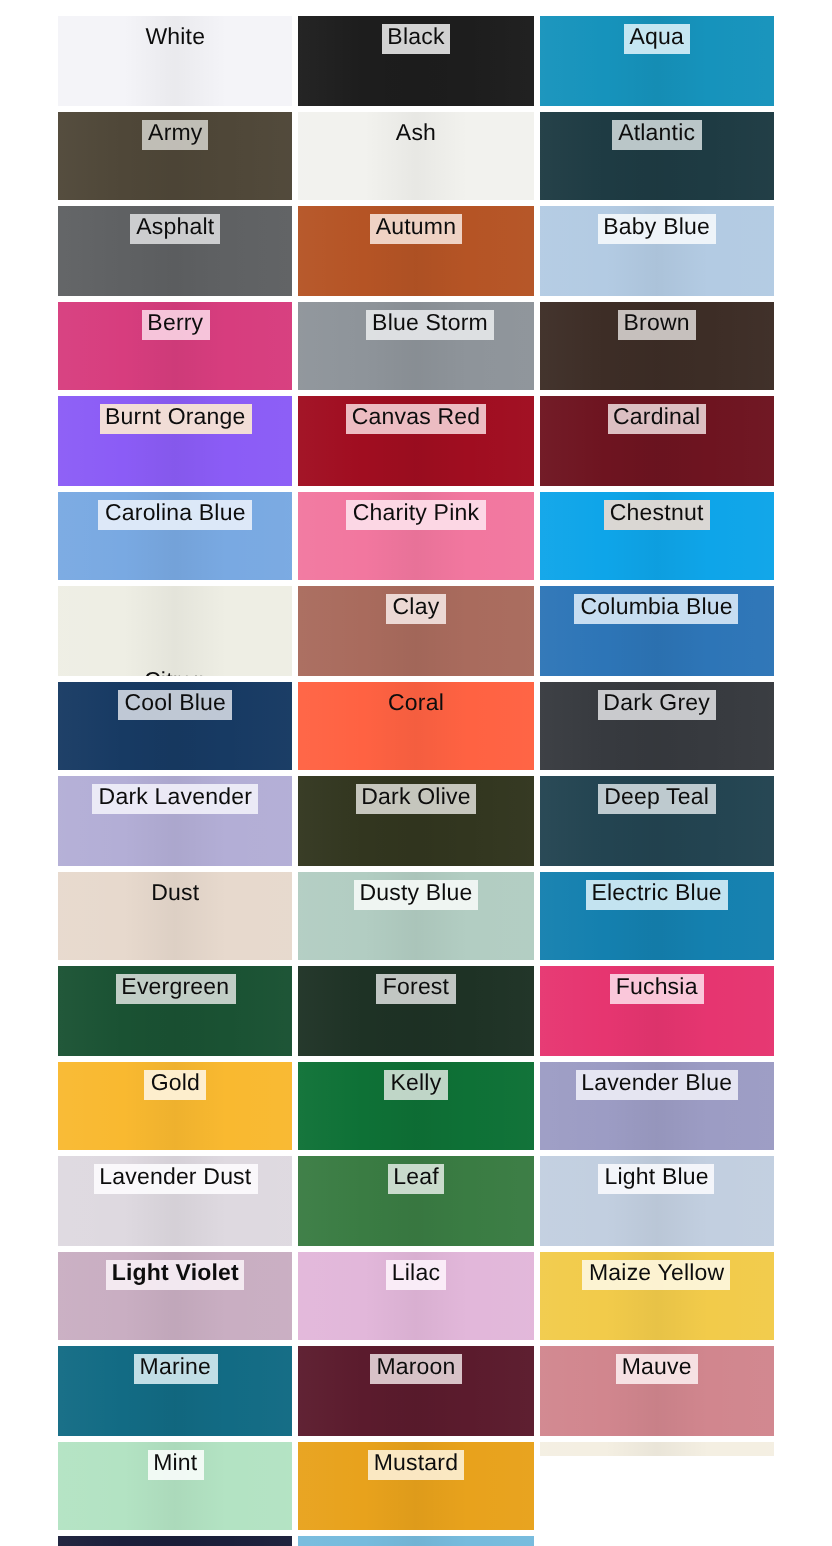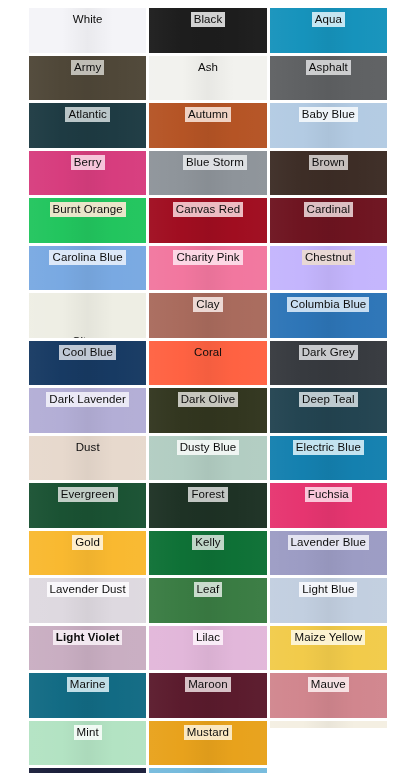--- a/index.html
+++ b/index.html
@@ -79,57 +79,57 @@
       </div>
       <div class="swatch-cell" style="background-color: rgb(22, 147, 188);">
         <span class="swatch-label" style="background-color: rgba(213, 238, 246, 0.92);">Aqua</span>
       </div>
       <div class="swatch-cell" style="background-color: rgb(79, 71, 56);">
         <span class="swatch-label" style="background-color: rgba(205, 203, 196, 0.9);">Army</span>
       </div>
       <div class="swatch-cell" style="background-color: rgb(242, 242, 238);">
         <span class="swatch-label" style="background-color: rgba(255, 255, 255, 0);">Ash</span>
       </div>
+      <div class="swatch-cell" style="background-color: rgb(30, 59, 67);">
+        <span class="swatch-label" style="background-color: rgba(200, 210, 212, 0.92);">Atlantic</span>
+      </div>
       <div class="swatch-cell" style="background-color: rgb(95, 97, 99);">
         <span class="swatch-label" style="background-color: rgba(214, 215, 216, 0.92);">Asphalt</span>
       </div>
-      <div class="swatch-cell" style="background-color: rgb(30, 59, 67);">
-        <span class="swatch-label" style="background-color: rgba(200, 210, 212, 0.92);">Atlantic</span>
-      </div>
       <div class="swatch-cell" style="background-color: rgb(181, 84, 37);">
         <span class="swatch-label" style="background-color: rgba(244, 221, 209, 0.92);">Autumn</span>
       </div>
       <div class="swatch-cell" style="background-color: rgb(179, 203, 227);">
         <span class="swatch-label" style="background-color: rgba(243, 247, 251, 0.92);">Baby Blue</span>
       </div>
       <div class="swatch-cell" style="background-color: rgb(215, 61, 126);">
         <span class="swatch-label" style="background-color: rgba(249, 208, 226, 0.92);">Berry</span>
       </div>
       <div class="swatch-cell" style="background-color: rgb(142, 148, 154);">
         <span class="swatch-label" style="background-color: rgba(228, 230, 232, 0.92); margin-left: 14px;">Blue Storm</span>
       </div>
       <div class="swatch-cell" style="background-color: rgb(61, 45, 38);">
         <span class="swatch-label" style="background-color: rgba(211, 205, 202, 0.92);">Brown</span>
       </div>
-      <div class="swatch-cell" style="background-color: #22c55e;">
+      <div class="swatch-cell" style="background-color: #8b5cf6;">
         <span class="swatch-label" style="background-color: rgba(251, 232, 212, 0.92);">Burnt Orange</span>
       </div>
       <div class="swatch-cell" style="background-color: rgb(160, 13, 32);">
         <span class="swatch-label" style="background-color: rgba(243, 203, 208, 0.92);">Canvas Red</span>
       </div>
       <div class="swatch-cell" style="background-color: rgb(110, 20, 32);">
         <span class="swatch-label" style="background-color: rgba(230, 206, 208, 0.92);">Cardinal</span>
       </div>
       <div class="swatch-cell" style="background-color: rgb(121, 169, 226);">
         <span class="swatch-label" style="background-color: rgba(229, 238, 250, 0.92);">Carolina Blue</span>
       </div>
       <div class="swatch-cell" style="background-color: rgb(242, 119, 159);">
         <span class="swatch-label" style="background-color: rgba(253, 224, 234, 0.92);">Charity Pink</span>
       </div>
-      <div class="swatch-cell" style="background-color: #c4b5fd;">
+      <div class="swatch-cell" style="background-color: #0ea5e9;">
         <span class="swatch-label" style="background-color: rgba(235, 219, 209, 0.92);">Chestnut</span>
       </div>
       <div class="swatch-cell" style="background-color: rgb(238, 238, 228);">
         <span class="swatch-label" style="background-color: rgba(255, 255, 255, 0); margin-top: 41px;">Citron</span>
       </div>
       <div class="swatch-cell" style="background-color: rgb(169, 107, 93);">
         <span class="swatch-label" style="background-color: rgba(242, 226, 222, 0.92);">Clay</span>
       </div>
       <div class="swatch-cell" style="background-color: rgb(45, 117, 183);">
         <span class="swatch-label" style="background-color: rgba(213, 230, 245, 0.92);">Columbia Blue</span>

